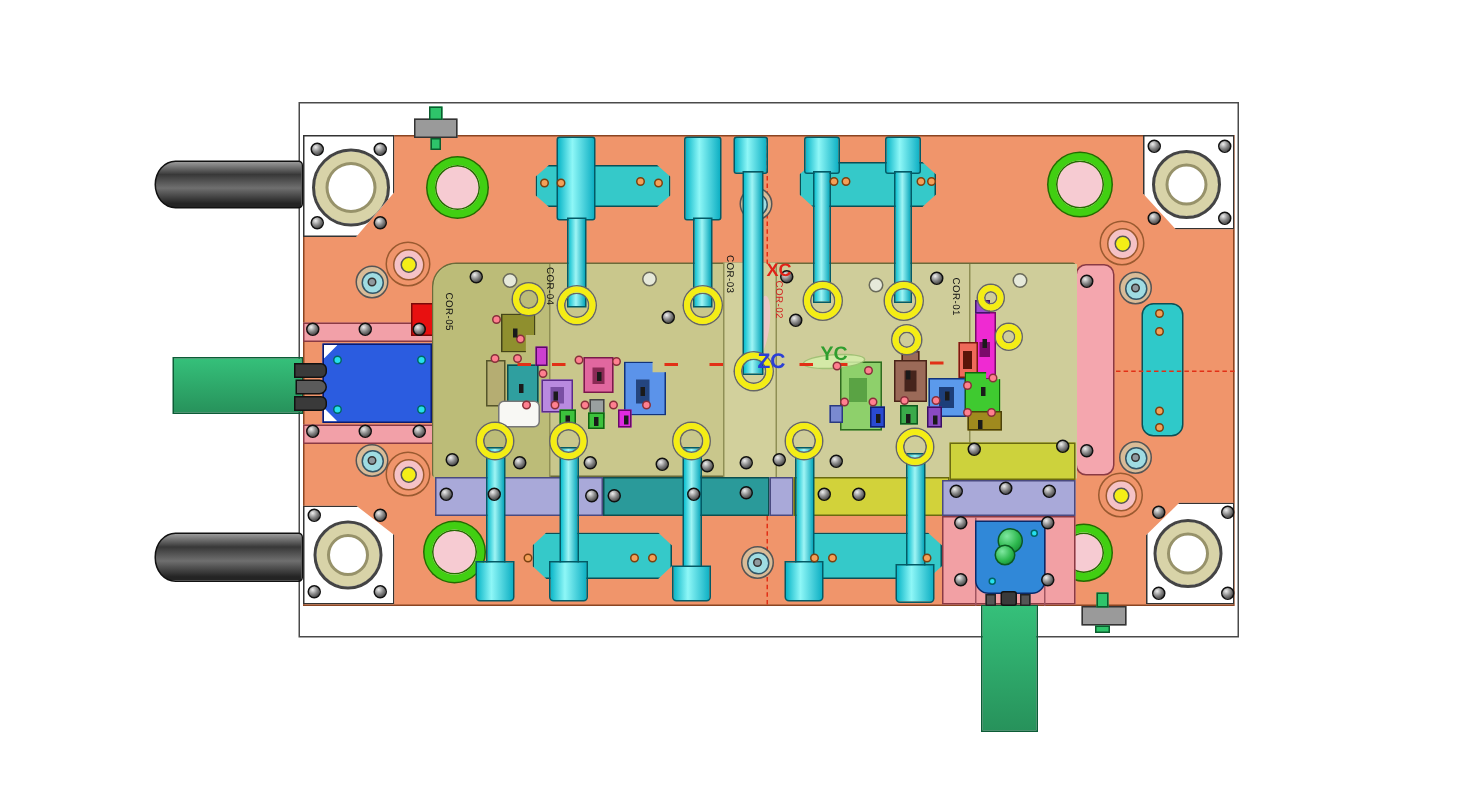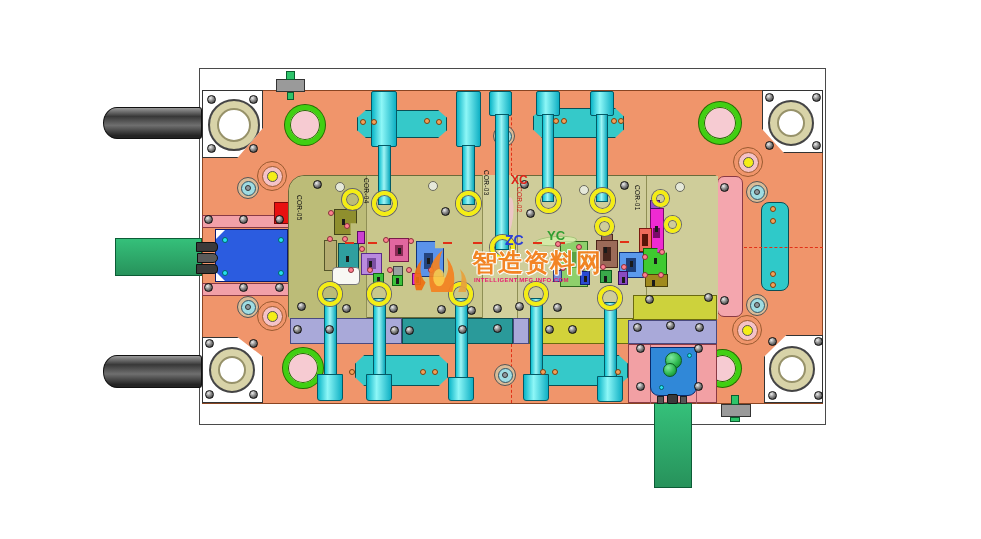--- a/index.html
+++ b/index.html
@@ -372,24 +372,14 @@
 
   <div class="c vlabel" style="left:295px;top:195px;z-index:18;">COR-05</div>
   <div class="c vlabel" style="left:362px;top:178px;z-index:18;">COR-04</div>
   <div class="c vlabel" style="left:482px;top:170px;z-index:18;">COR-03</div>
   <div class="c vlabel" style="left:515px;top:187px;color:#d42020;z-index:18;">COR-02</div>
   <div class="c vlabel" style="left:633px;top:185px;z-index:18;">COR-01</div>
   <div class="c axis" style="left:511px;top:173px;font-size:12px;color:#e02218;z-index:18;">XC</div>
   <div class="c axis" style="left:505px;top:232px;font-size:14px;color:#2b3fd6;z-index:18;">ZC</div>
   <div class="c axis" style="left:547px;top:228px;font-size:13px;color:#2f9e2f;z-index:18;">YC</div>
 
-  <div class="c" style="left:410px;top:246px;width:215px;height:50px;z-index:30;">
-    <svg width="58" height="46" viewBox="0 0 60 48" style="position:absolute;left:0;top:2px;opacity:.92;">
-      <path fill="#f07010" d="M6 44 Q0 26 12 12 Q8 28 16 36 Q14 40 12 44 Z"></path>
-      <path fill="#f58220" d="M22 46 Q14 18 34 2 Q26 20 36 32 Q42 22 38 10 Q50 24 44 46 Z"></path>
-      <ellipse cx="30" cy="31" rx="6" ry="9" fill="#ffd24a" opacity="0.85"></ellipse>
-      <path fill="#e8a23c" d="M50 46 Q56 34 52 22 Q62 32 58 46 Z"></path>
-    </svg>
-    <span class="c wm-title" style="left:62px;top:0;white-space:nowrap;">智造资料网</span>
-    <span class="c wm-sub" style="left:64px;top:31px;white-space:nowrap;">INTELLIGENT.MFG.INFO.COM</span>
-  </div>
 
 </div>
 
 </body></html>

